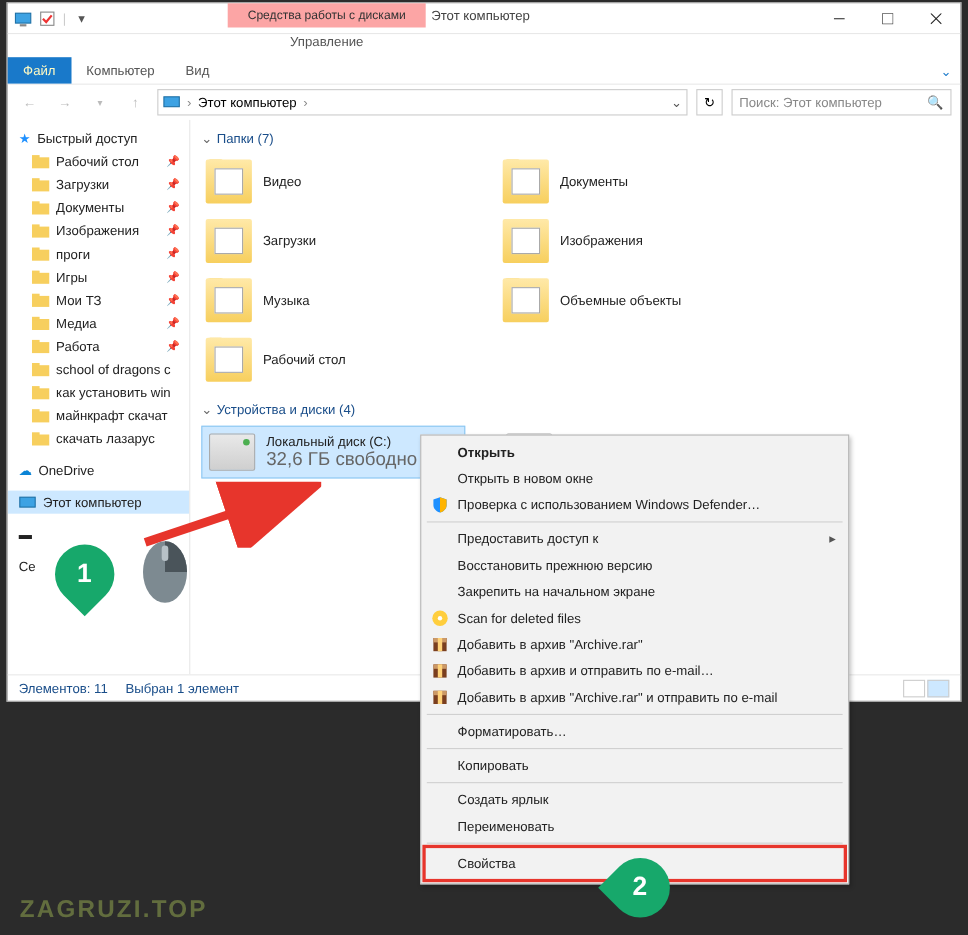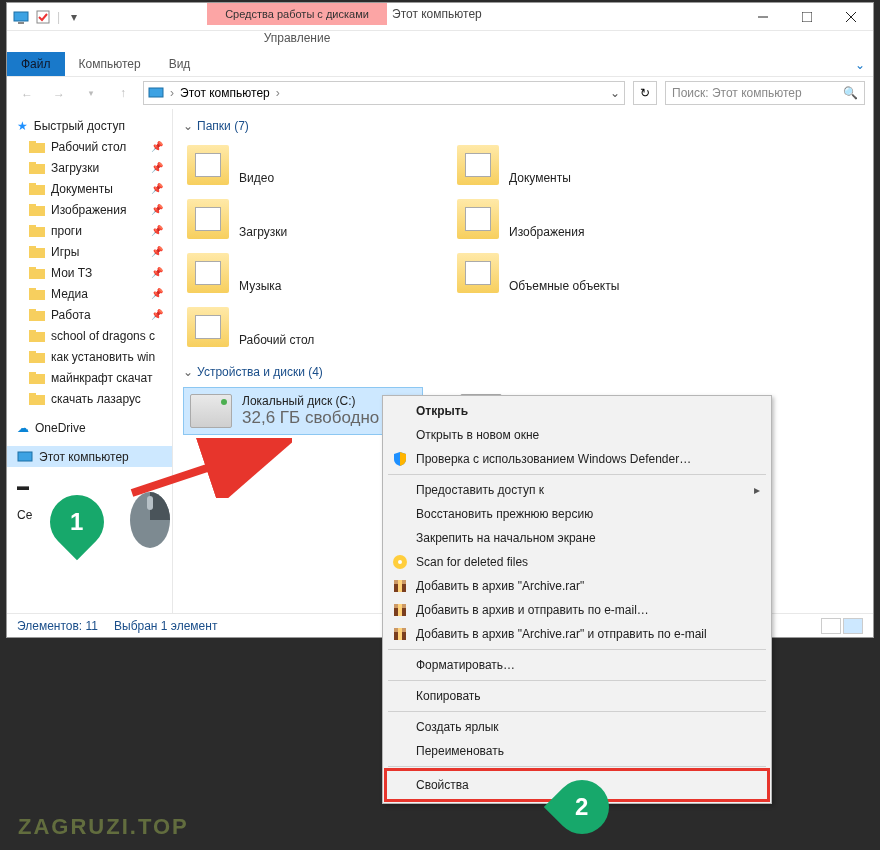--- a/index.html
+++ b/index.html
@@ -10,21 +10,21 @@
 .qicon{width:16px;height:16px;display:flex;align-items:center;justify-content:center}
 .ribbon-tab-strip{position:absolute;left:200px;top:0;height:49px;display:flex}
 .ctx-tab{width:180px;text-align:center}
 .ctx-tab .hdr{background:#fca5a5;height:22px;line-height:22px;color:#333;font-size:11px}
 .ctx-tab .sub{height:27px;line-height:27px;color:#555}
 .plain-title{position:absolute;left:385px;top:4px;color:#444}
 .wbtns{margin-left:auto;display:flex}
 .wbtn{width:44px;height:28px;display:flex;align-items:center;justify-content:center;color:#222}
 .menubar{height:25px;display:flex;align-items:stretch;border-bottom:1px solid #e8e8e8;margin-top:21px;position:relative}
 .menubtn{padding:0 14px;display:flex;align-items:center;color:#555}
-.menubtn.file{background:#1979ca;color:#0f172a}
+.menubtn.file{background:#1979ca;color:#fef9c3}
 .chev{position:absolute;right:8px;top:6px;color:#1979ca}
 .addrrow{height:32px;display:flex;align-items:center;padding:4px 8px;gap:8px}
 .navarrow{width:24px;height:24px;display:flex;align-items:center;justify-content:center;color:#bbb}
 .addrbar{flex:1;height:24px;border:1px solid #ccc;display:flex;align-items:center;padding:0 4px;gap:6px}
 .addrbar .sep{color:#888}
 .addrbar .dd{margin-left:auto;color:#555}
 .refresh{width:24px;height:24px;border:1px solid #ccc;display:flex;align-items:center;justify-content:center}
 .search{width:200px;height:24px;border:1px solid #ccc;display:flex;align-items:center;padding:0 6px;color:#888}
 .search .mag{margin-left:auto;color:#555}
 .body{display:flex;height:calc(100% - 28px - 25px - 32px - 24px - 21px)}
@@ -32,21 +32,21 @@
 .sbitem{display:flex;align-items:center;height:21px;padding:0 4px 0 22px;gap:6px;white-space:nowrap;color:#222}
 .sbitem.hdr{padding-left:10px;color:#222}
 .sbitem.sel{background:#cde8ff}
 .sbicon{width:16px;height:16px;flex:none}
 .pin{margin-left:auto;color:#aaa;font-size:10px;padding-right:4px}
 .star{color:#1e90ff}
 .content{flex:1;padding:8px 10px;position:relative;overflow:hidden}
 .grouphdr{color:#1a4e8a;margin:2px 0 8px 0;display:flex;align-items:center;gap:4px}
 .grouphdr .ar{color:#666}
 .folders{display:flex;flex-wrap:wrap;gap:6px 30px}
-.folderitem{width:240px;display:flex;align-items:flex-end;gap:10px;padding:4px}
+.folderitem{width:240px;display:flex;align-items:center;gap:10px;padding:4px}
 .ficon{width:42px;height:40px;position:relative}
 .ficon .back{position:absolute;inset:0;background:linear-gradient(#ffe9a8,#f7cf5e);border-radius:2px}
 .ficon .tab{position:absolute;left:2px;top:0;width:14px;height:6px;background:#f7cf5e;border-radius:2px 2px 0 0}
 .ficon .inner{position:absolute;left:8px;top:8px;width:26px;height:24px;background:#fff;border:1px solid #aaa}
 .flabel{color:#222}
 .driveitem{width:240px;display:flex;align-items:flex-start;gap:10px;padding:6px;border:1px solid transparent}
 .driveitem.sel{background:#cde8ff;border:1px solid #8cc7f2}
 .dicon{width:42px;height:34px;background:linear-gradient(#e9e9e9,#cfcfcf);border:1px solid #aaa;border-radius:2px;position:relative}
 .dicon::after{content:"";position:absolute;right:4px;top:4px;width:6px;height:6px;background:#4caf50;border-radius:50%}
 .dinfo .nm{color:#222}

